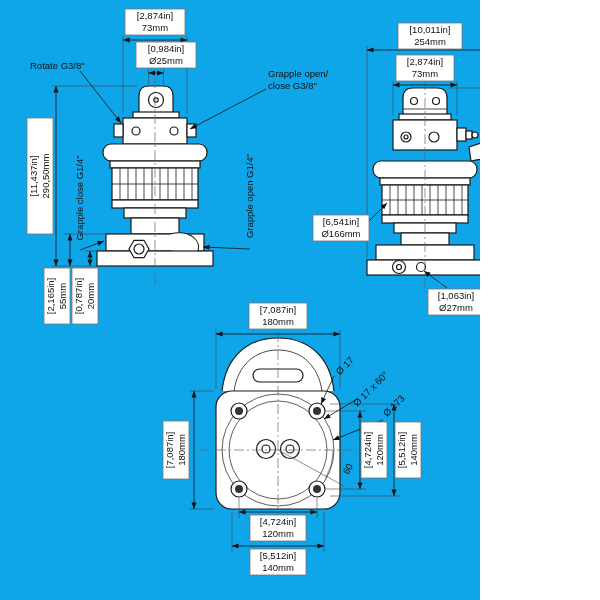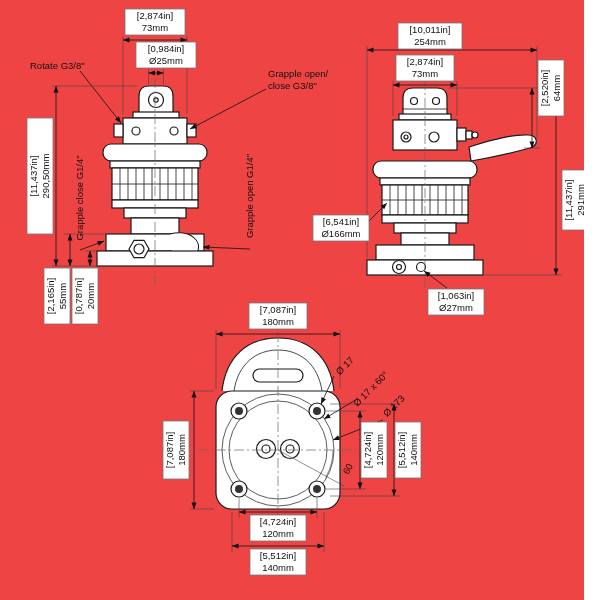--- a/index.html
+++ b/index.html
@@ -1,16 +1,16 @@
 <!DOCTYPE html>
 <html><head>
 <meta charset="utf-8">
 <style>
   html,body{margin:0;padding:0;background:#fff;}
-  .canvas{position:relative;width:584px;height:600px;background:#ef4444;overflow:hidden;}
+  .canvas{position:relative;width:480px;height:600px;background:#0ea5e9;overflow:hidden;}
   svg{position:absolute;left:0;top:0;}
   .part{fill:#fff;stroke:#1a1a1a;stroke-width:1.2;}
   .thin{fill:none;stroke:#1a1a1a;stroke-width:0.8;}
   .cl{stroke:#666;stroke-width:0.7;stroke-dasharray:10 3 2 3;fill:none;}
   .ext{stroke:#444;stroke-width:0.6;fill:none;}
   .dim{stroke:#111;stroke-width:0.8;fill:none;}
   .ldr{stroke:#111;stroke-width:0.8;fill:none;}
   .dim-text{font:9.5px "Liberation Sans", sans-serif;fill:#111;}
   .dim-box{fill:#fff;stroke:#777;stroke-width:0.8;}
   .circ{fill:none;stroke:#333;stroke-width:0.8;}

